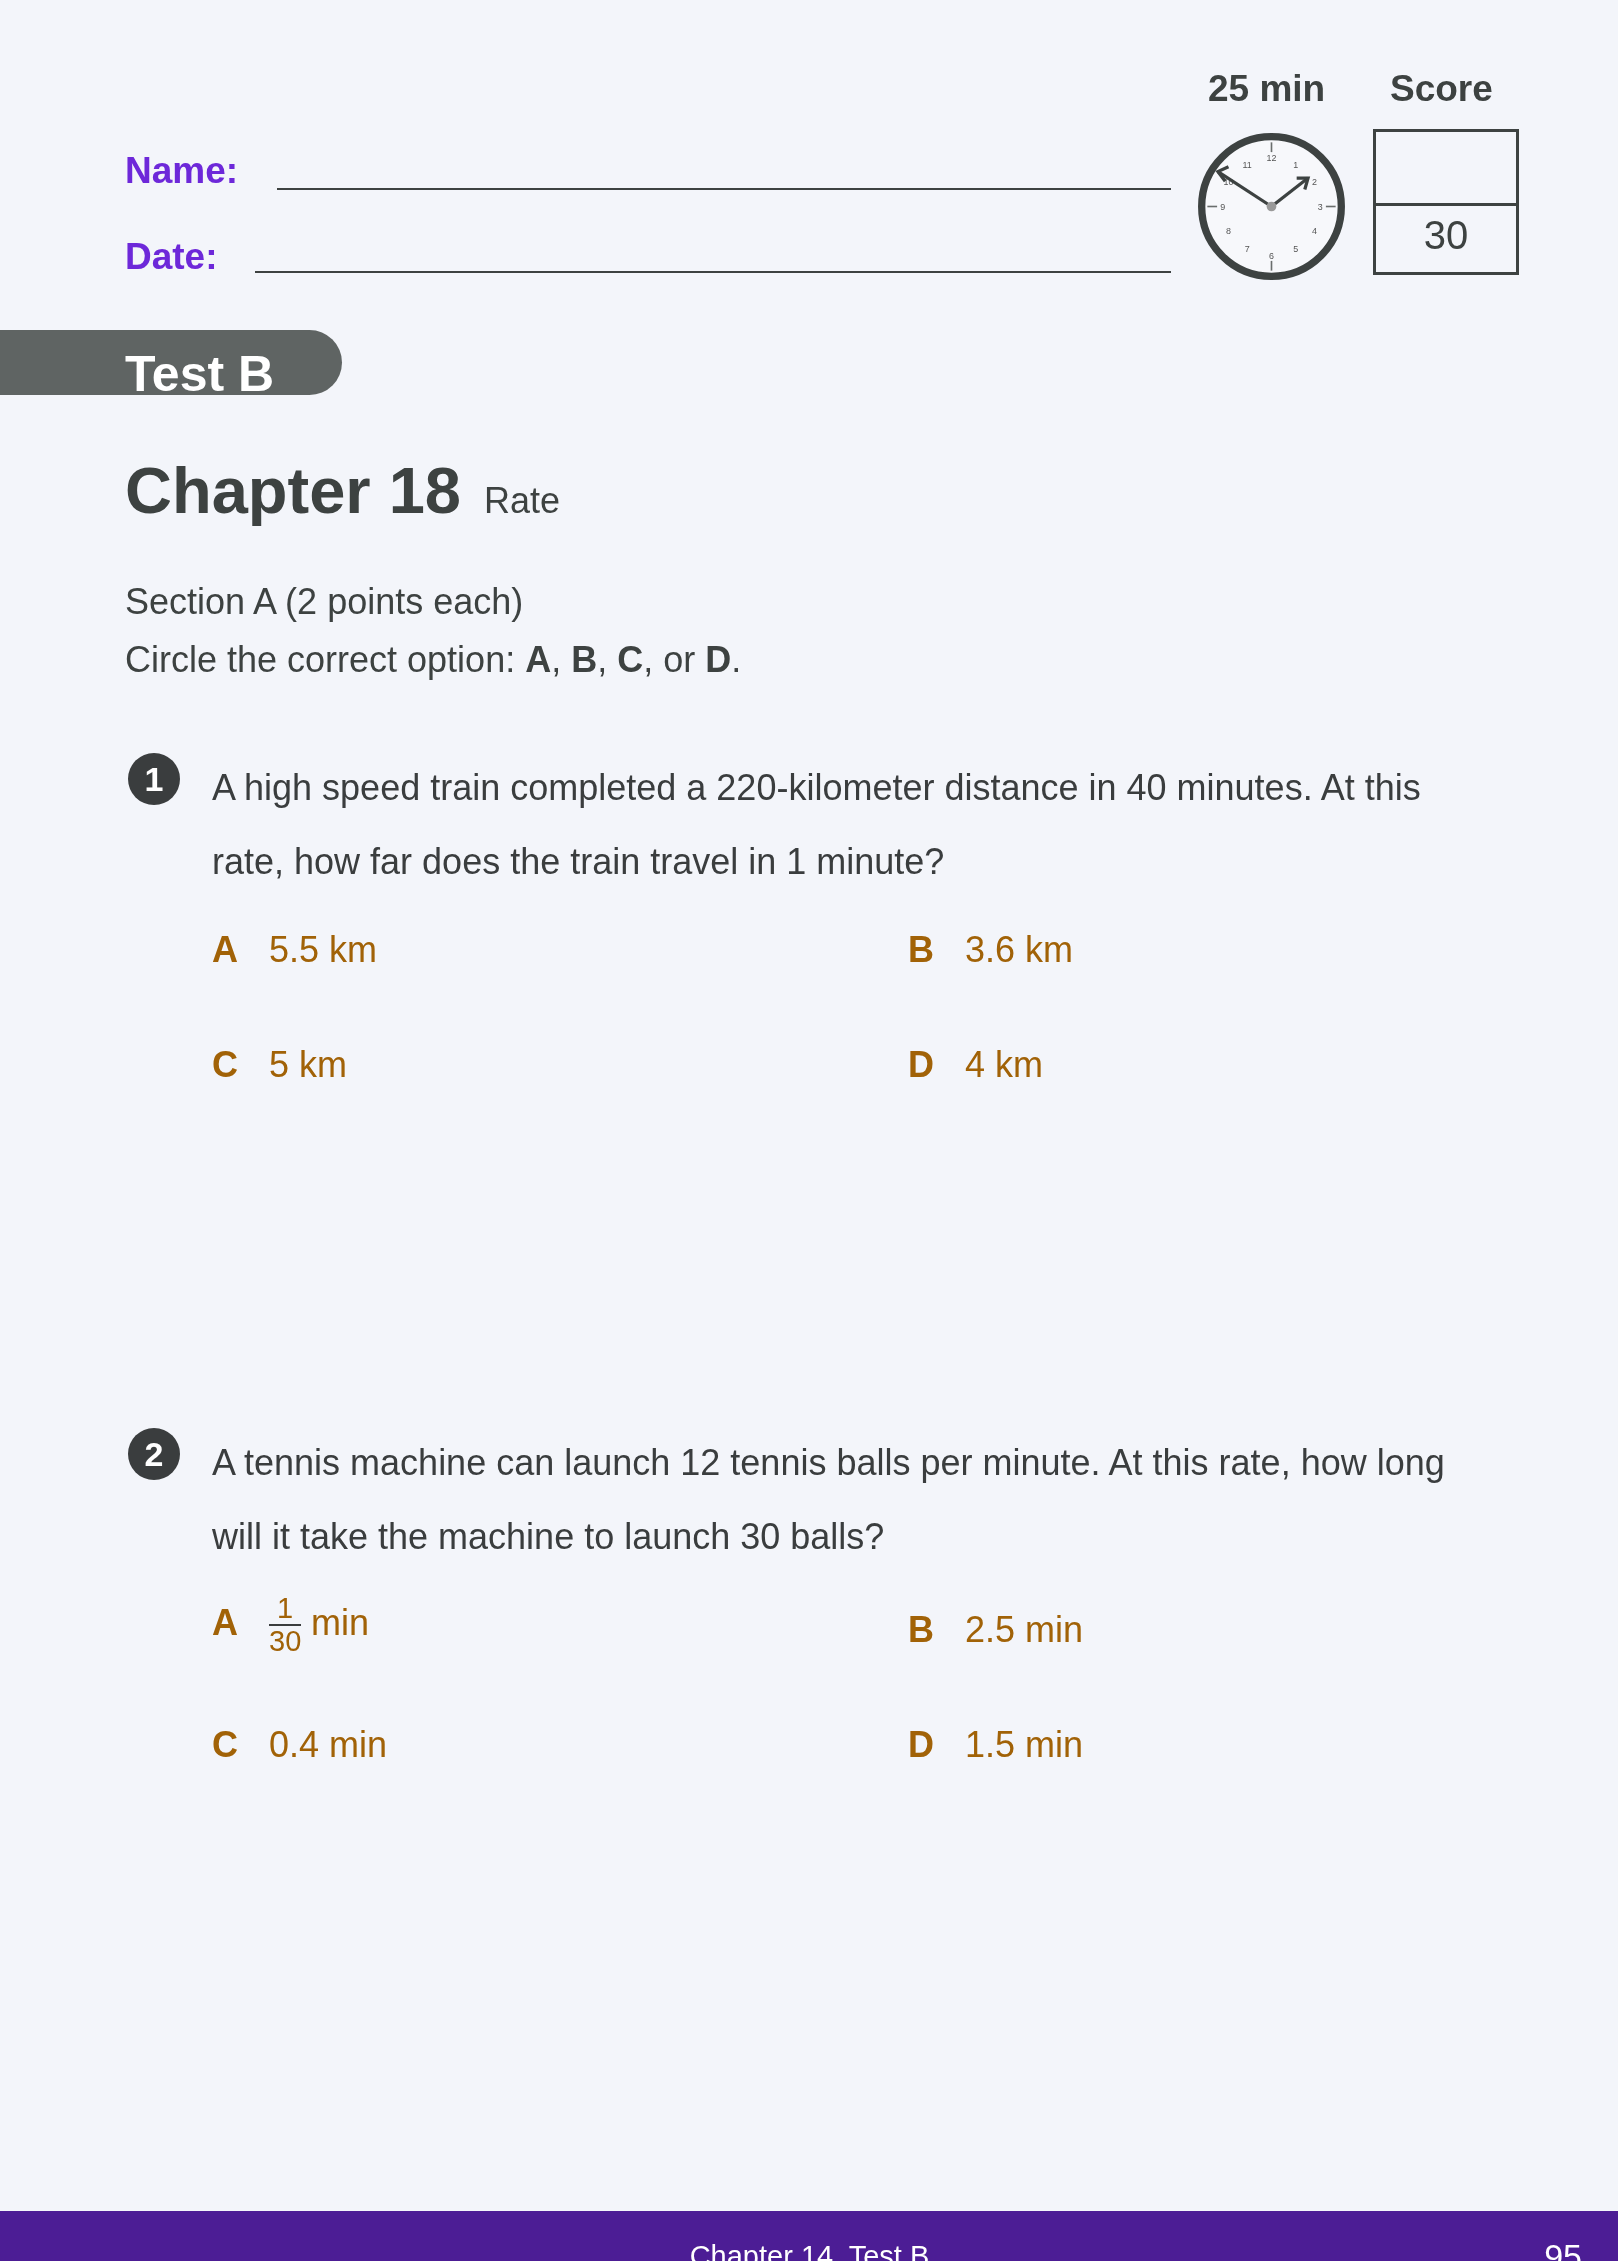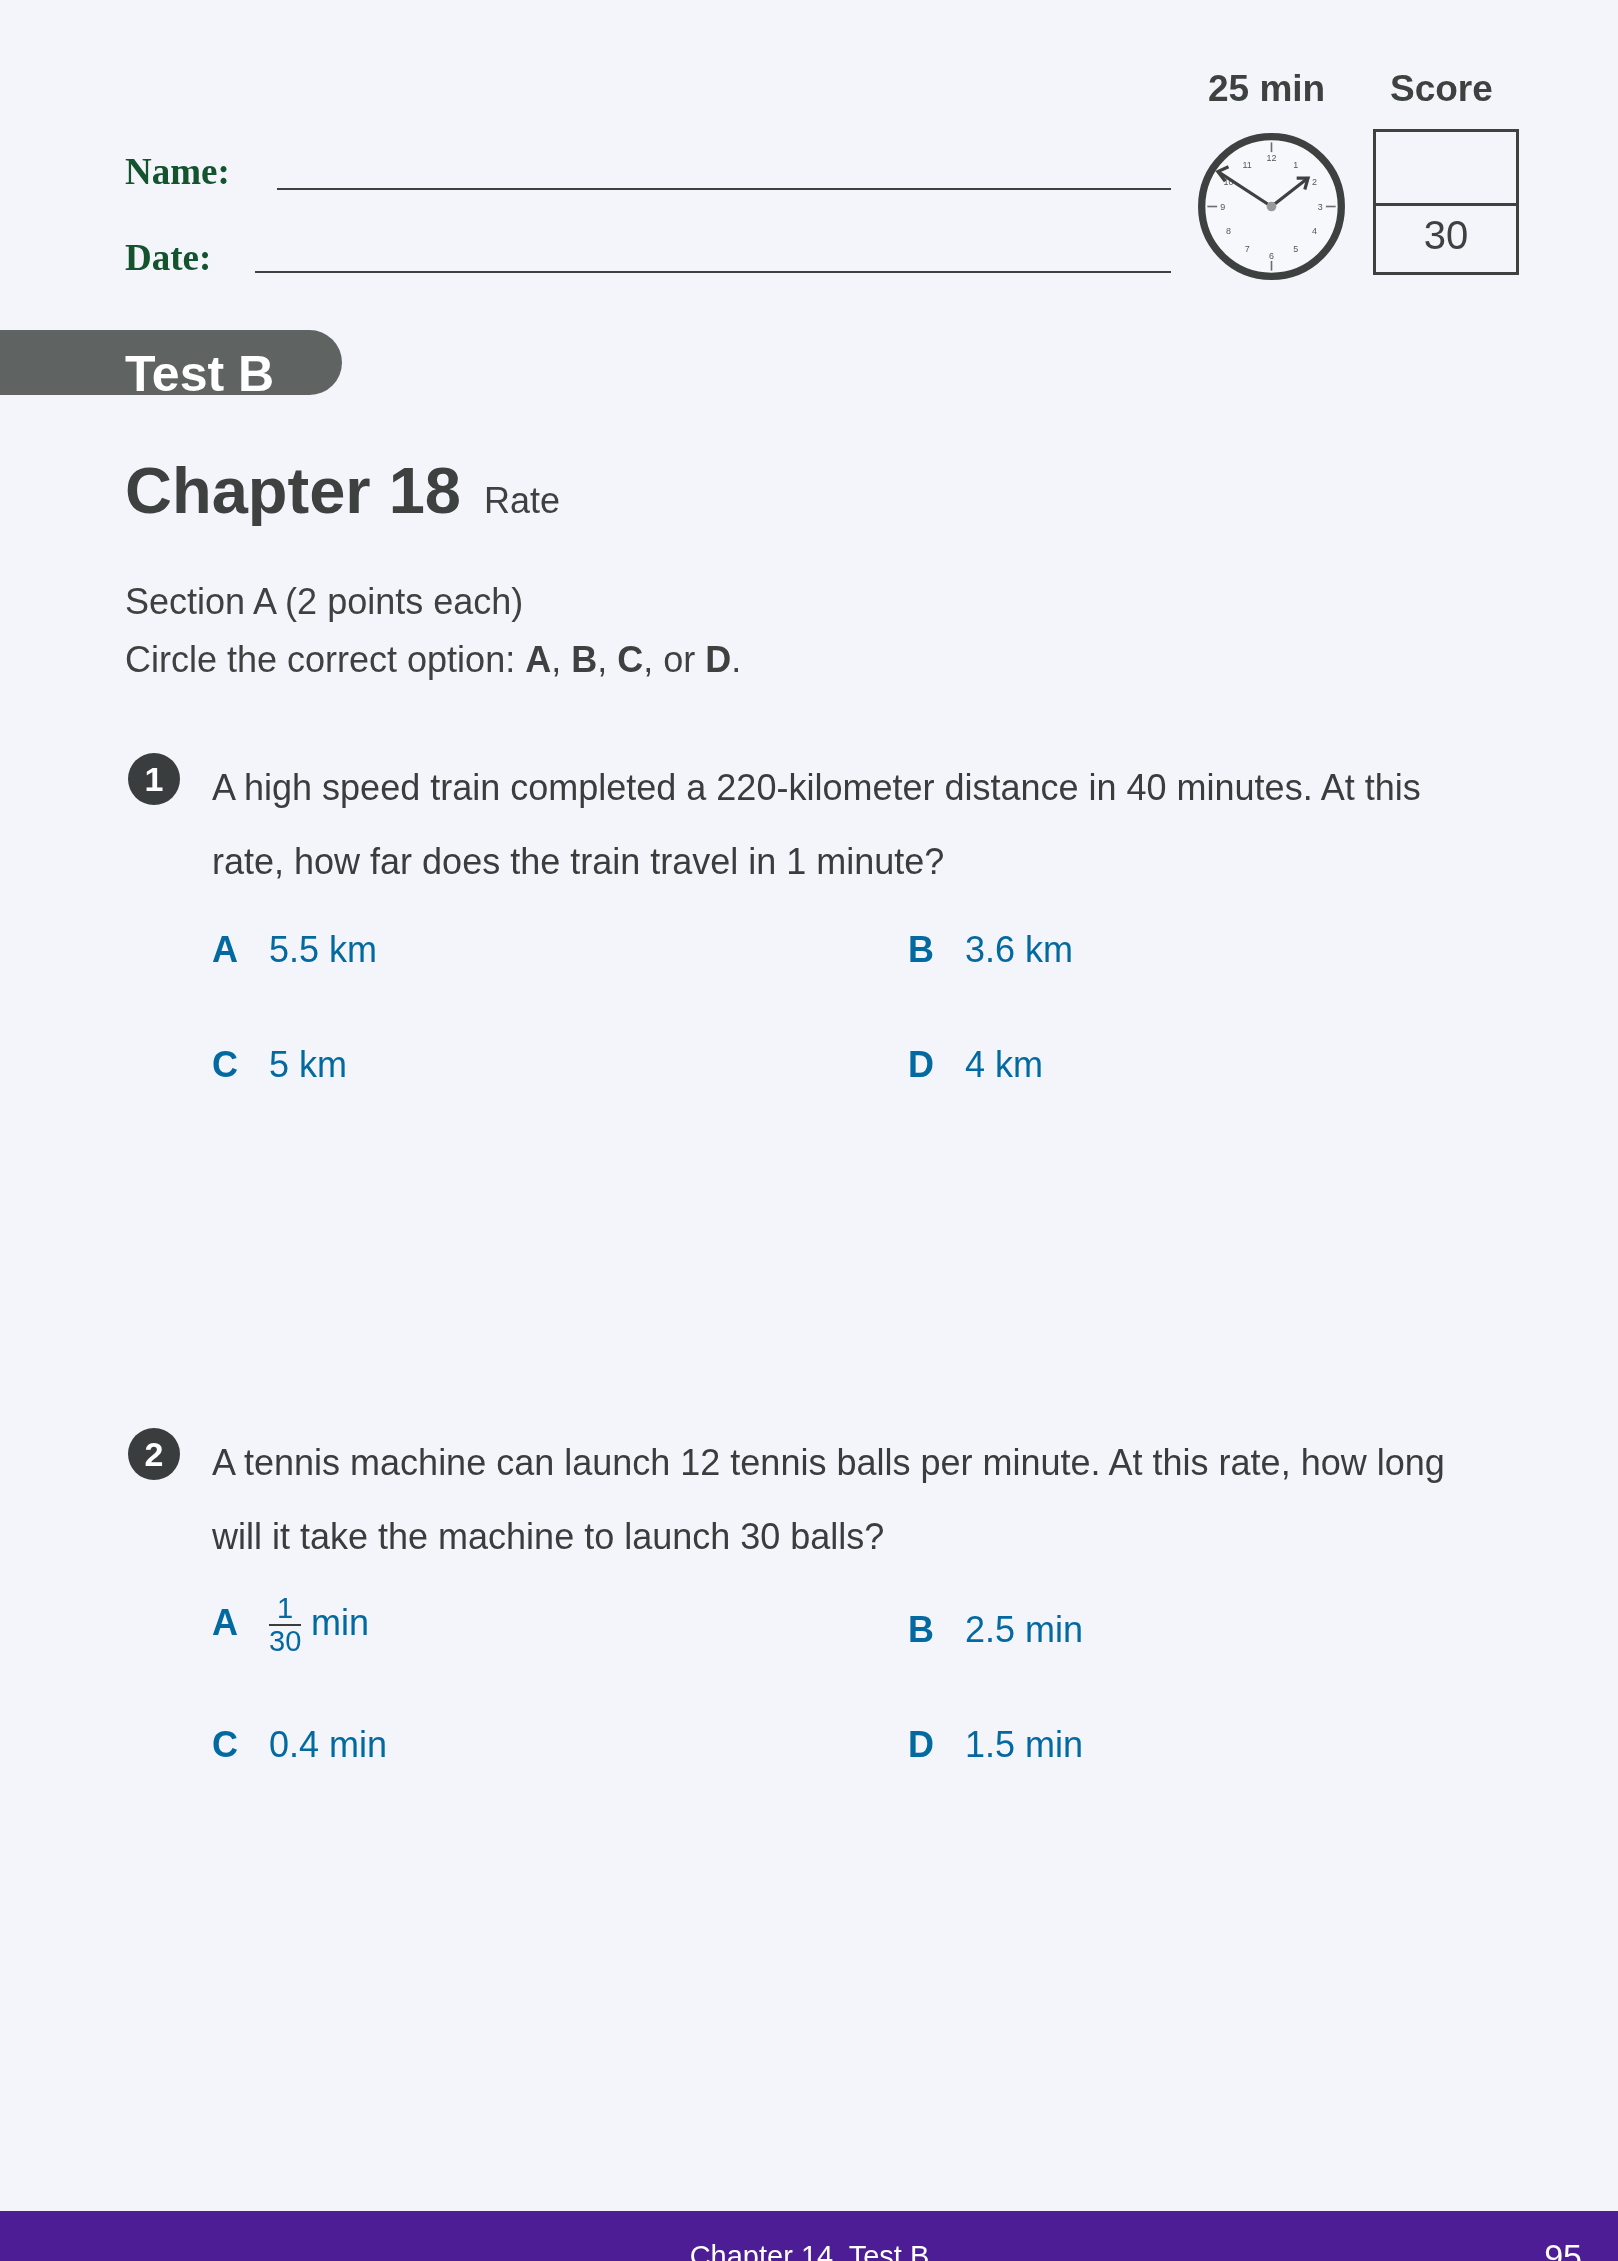--- a/index.html
+++ b/index.html
@@ -3,21 +3,21 @@
 <meta charset="utf-8">
 <style>
   html, body { margin:0; padding:0; }
   body {
     width:1619px; height:2261px; position:relative; overflow:hidden;
     background:#f3f5fa;
     font-family:"Liberation Sans", sans-serif;
     color:#3a3d3e;
   }
   .abs { position:absolute; }
-  .hdr-label { font-weight:bold; font-size:37px; color:#14532d;font-family:Liberation Serif, serif; }
+  .hdr-label { font-weight:bold; font-size:37px; color:#6d28d9; }
   .line { position:absolute; height:2.4px; background:#3d4241; }
   .timer-label { font-weight:bold; font-size:37px; color:#3d4241; }
   .score-box { position:absolute; left:1373px; top:129px; width:146px; height:146px; border:3.2px solid #3d4241; box-sizing:border-box; }
   .score-box .divider { position:absolute; left:0; right:0; top:71px; height:3.2px; background:#3d4241; }
   .score-box .total { position:absolute; left:0; right:0; top:81px; text-align:center; font-size:40px; color:#3d4241; }
   .tab {
     position:absolute; left:0; top:330px; width:342px; height:65px;
     background:#5f6463; border-radius:0 43px 43px 0;
   }
   .tab span { position:absolute; left:125px; top:14.6px; font-size:50px; font-weight:bold; color:#ffffff; }
@@ -25,21 +25,21 @@
   .chapter .num { font-size:65px; font-weight:bold; color:#3d4241; }
   .chapter .topic { font-size:36px; color:#3d4241; margin-left:23px; }
   .instr { position:absolute; left:125px; font-size:36px; color:#3d4241; }
   .instr b { font-weight:bold; }
   .qnum {
     position:absolute; width:52px; height:52px; border-radius:50%;
     background:#3a3d3e; color:#fff; font-weight:bold; font-size:34px;
     text-align:center; line-height:52px;
   }
   .qtext { position:absolute; left:212px; width:1279px; font-size:36px; line-height:74px; color:#3a3d3e; }
-  .opt { position:absolute; font-size:36px; color:#0369a1; }
+  .opt { position:absolute; font-size:36px; color:#a16207; }
   .opt .letter { font-weight:bold; display:inline-block; width:57px; }
   .frac { display:inline-block; vertical-align:middle; text-align:center; font-size:29px; line-height:31px; margin-right:9.7px; }
   .frac .n { display:block; border-bottom:2.4px solid #3a3d3e; padding:0 3.2px; }
   .frac .d { display:block; }
   .footer {
     position:absolute; left:0; top:2171px; width:1619px; height:110px; background:#4c1d95;margin-top:40px;
   }
   .footer .title { position:absolute; left:0; right:0; top:29px; text-align:center; font-size:29px; color:#ffffff; }
   .footer .page { position:absolute; right:37px; top:26px; font-size:34px; color:#ffffff; }
 </style>

